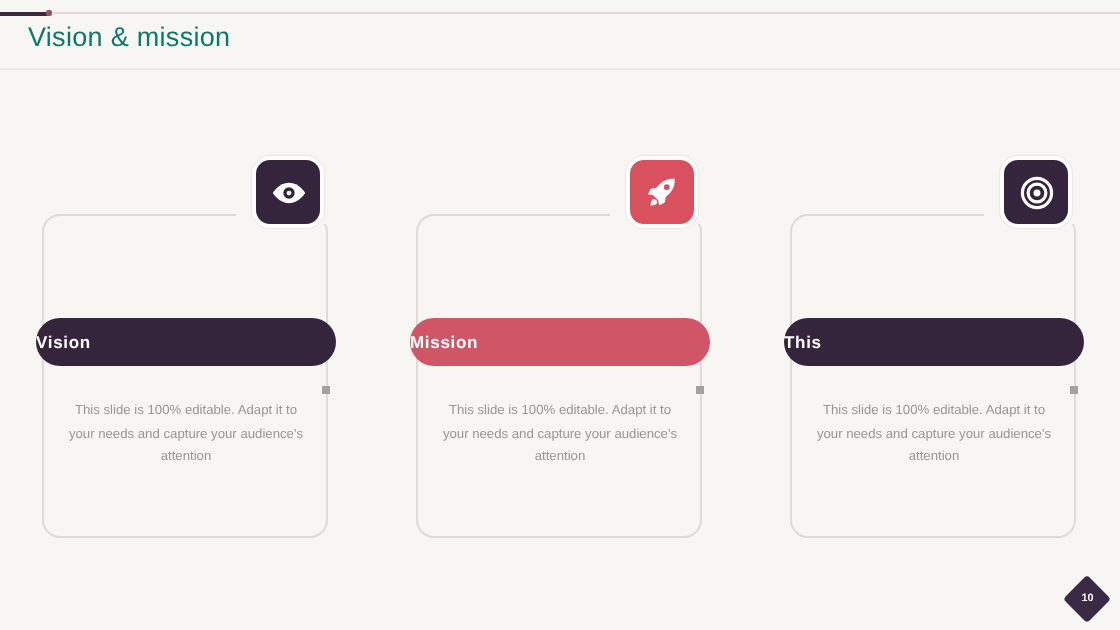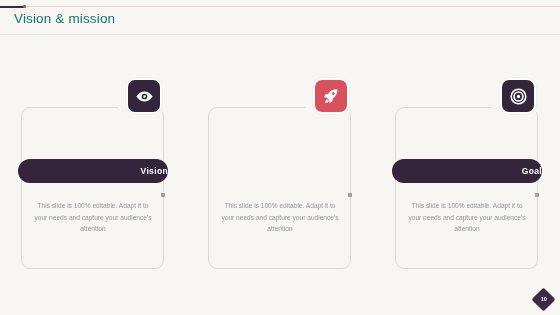--- a/index.html
+++ b/index.html
@@ -139,21 +139,21 @@
   
   .label-pill {
     position: absolute;
     left: 0px;
     top: 67px;
     width: 150px;
     height: 24px;
     border-radius: 12px;
     display: flex;
     align-items: center;
-    justify-content: flex-end;
+    justify-content: flex-start;
     color: #ffffff;
     font-size: 8.5px;
     font-weight: bold;
     letter-spacing: 0.35px;
   }
 
   
   .body-copy {
     position: absolute;
     left: 16px;
@@ -228,39 +228,42 @@
     </div>
     <div class="icon-tile" style="background:#d9515f">
       <span>
         <svg width="18" height="18" viewBox="0 0 24 24" fill="none">
           <path d="M20.8 3.2c-4.3-.5-8.2 1.1-10.9 4.1l-1.6 1.8-3.1.5c-.5.1-.9.4-1.1.9l-1.4 3 3.4.6 3.4 3.4.6 3.4 3-1.4c.5-.2.8-.6.9-1.1l.5-3.1 1.8-1.6c3-2.7 4.6-6.6 4.1-10.9-.1-.4-.3-.6-.6-.6Z" fill="#ffffff"></path>
           <circle cx="15.2" cy="8.8" r="1.9" fill="#d9515f"></circle>
           <path d="M5.6 17.1c-1 1-1.3 4.1-1.3 4.1s3.1-.3 4.1-1.3c.6-.6.6-1.6 0-2.3-.7-.6-2.2-1.1-2.8-.5Z" fill="#ffffff"></path>
         </svg>
       </span>
     </div>
+    <div class="label-pill" style="background:#cf5567">
+      <span>Mission</span>
+    </div>
     <div class="body-copy">This slide is 100% editable. Adapt it to your needs and capture your audience's attention</div>
   </div>
 
   <div class="col col-2">
     <div class="card-outline">
       <div class="card-notch"></div>
       <div class="card-node"></div>
     </div>
     <div class="icon-tile" style="background:#35253c">
       <span>
         <svg width="19" height="19" viewBox="0 0 24 24" fill="none">
           <circle cx="12" cy="12" r="9.2" stroke="#ffffff" stroke-width="2" fill="none"></circle>
           <circle cx="12" cy="12" r="5.6" stroke="#ffffff" stroke-width="2" fill="none"></circle>
           <circle cx="12" cy="12" r="2.2" fill="#ffffff"></circle>
         </svg>
       </span>
     </div>
     <div class="label-pill" style="background:#35253c">
-      <span>Goal</span>
+      <span>This</span>
     </div>
     <div class="body-copy">This slide is 100% editable. Adapt it to your needs and capture your audience's attention</div>
   </div>
 
 </div>
 
 <div class="slide-badge">
   <span>10</span>
 </div>
 

